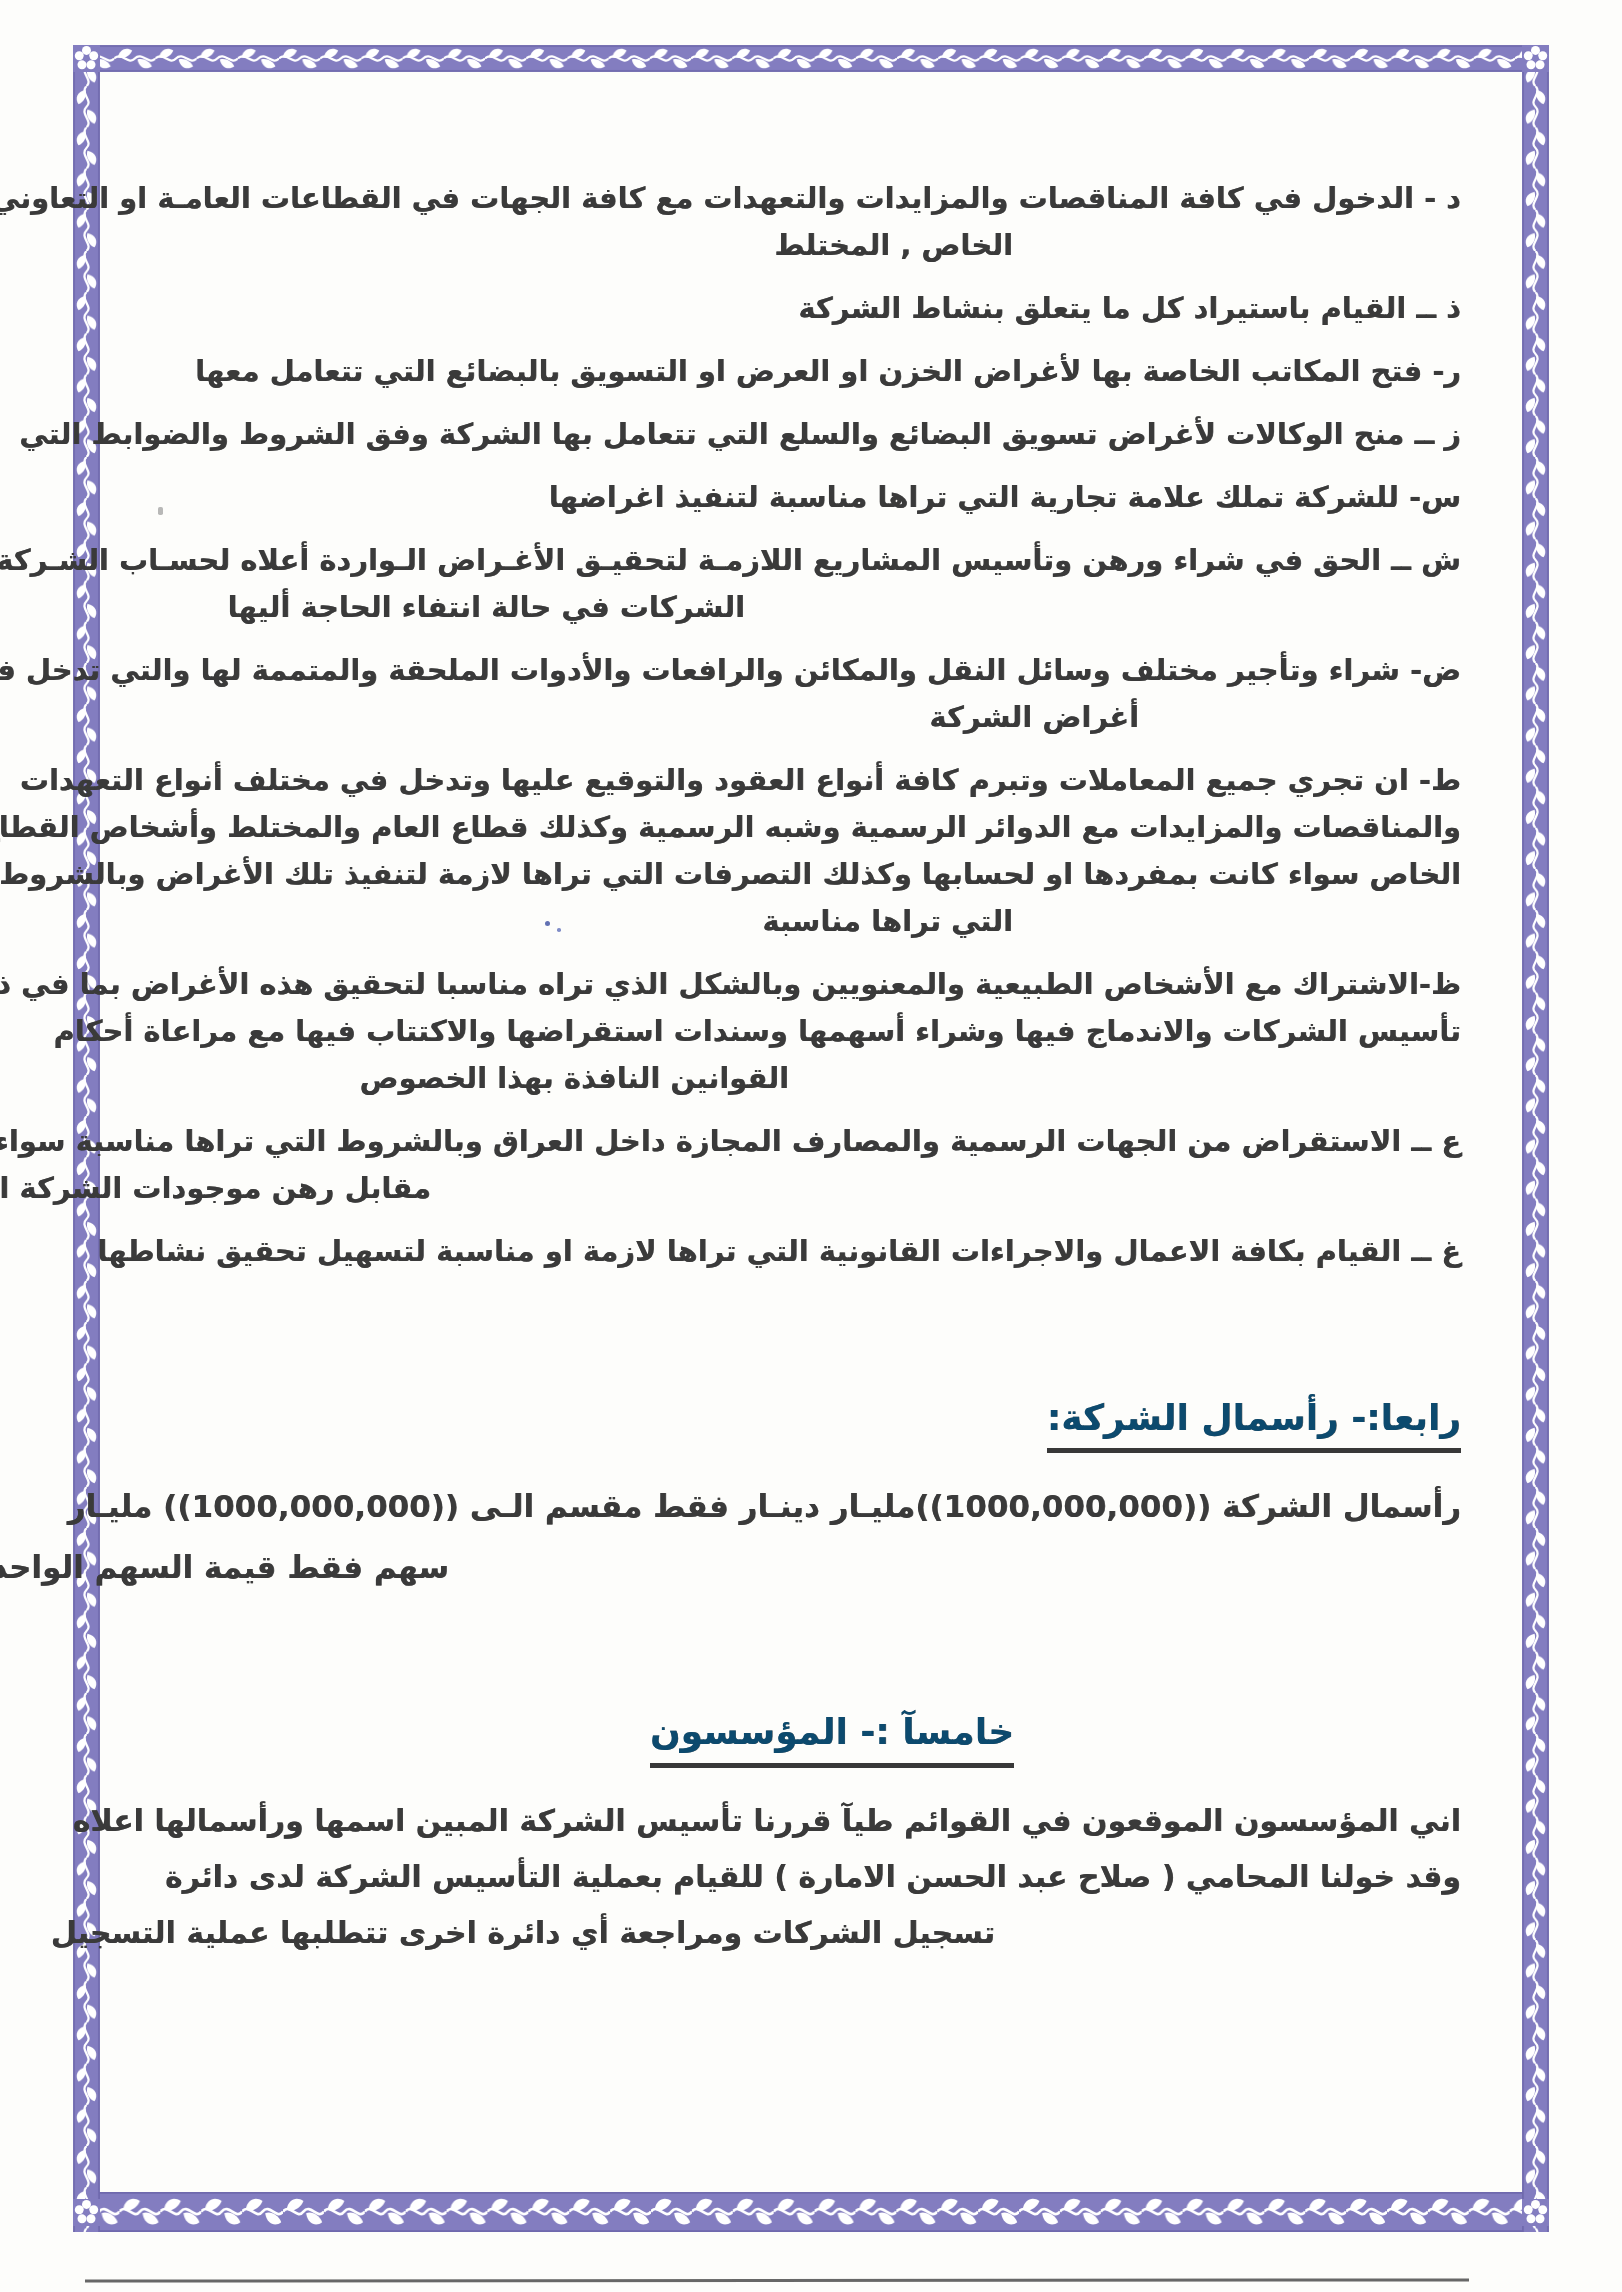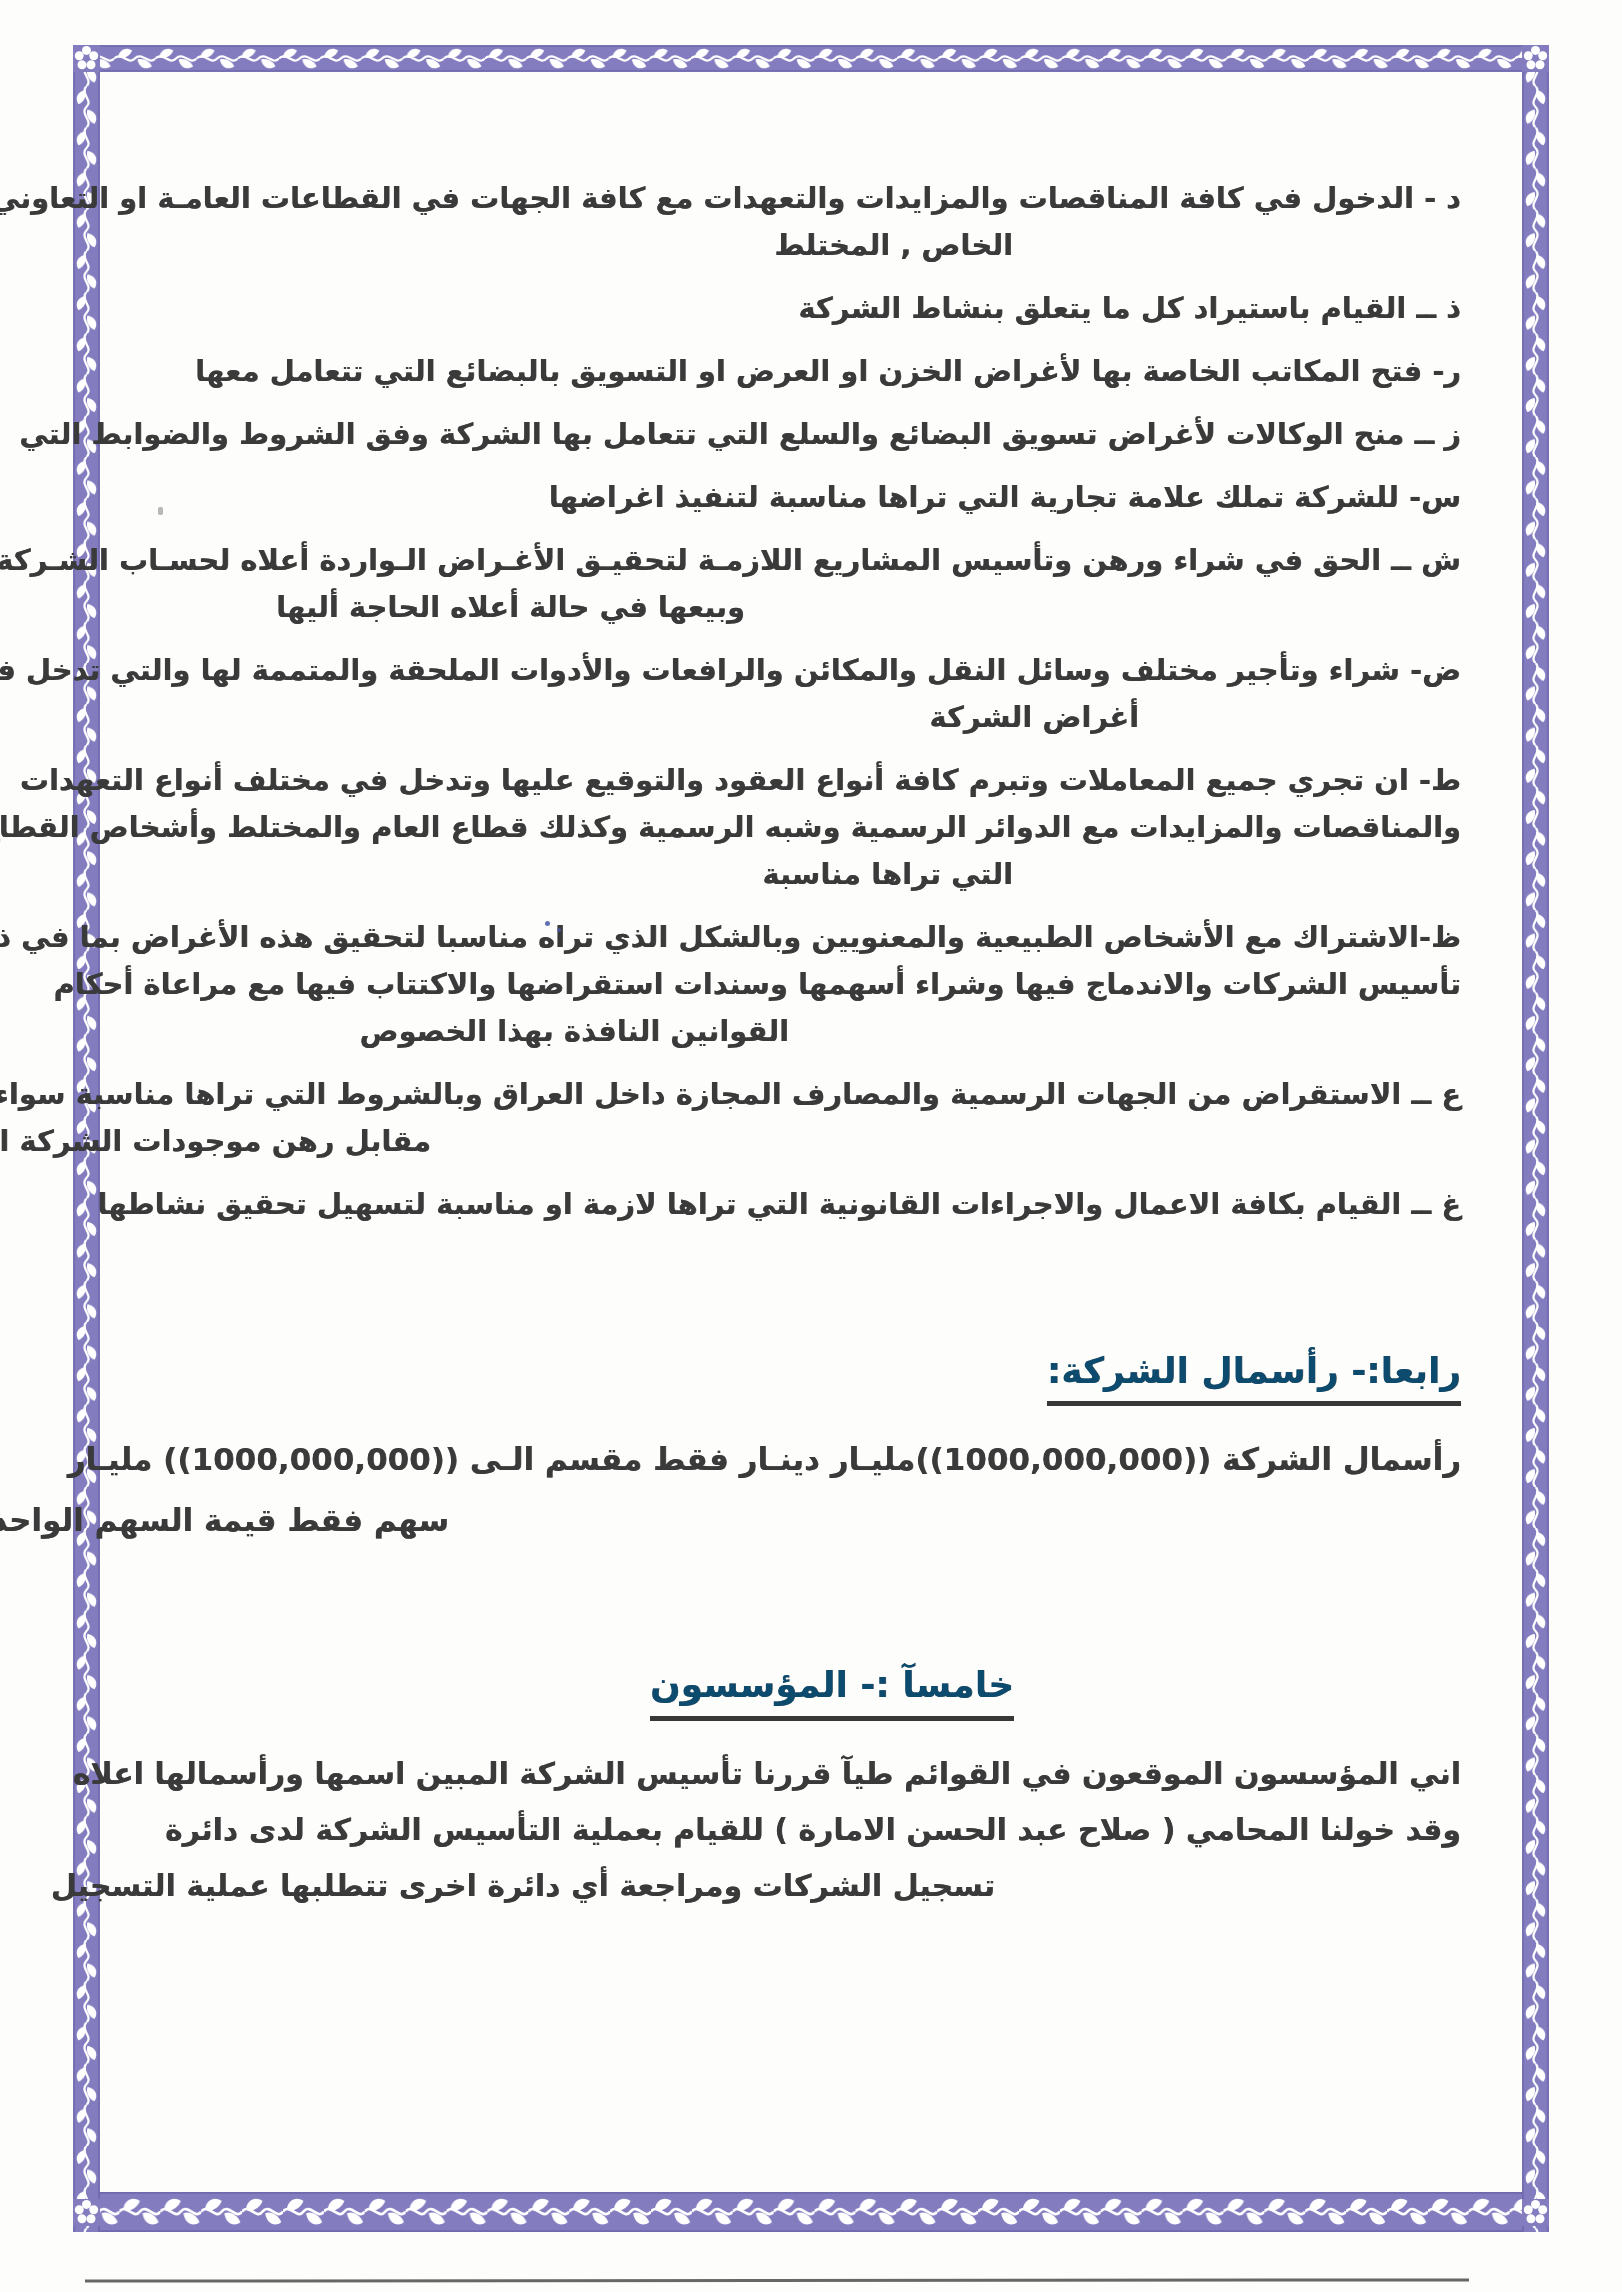--- a/index.html
+++ b/index.html
@@ -182,31 +182,32 @@
     <p class="para">
       <span class="ln">ز ــ منح الوكالات لأغراض تسويق البضائع والسلع التي تتعامل بها الشركة وفق الشروط والضوابط التي</span>
     </p>
 
     <p class="para">
       <span class="ln">س- للشركة تملك علامة تجارية التي تراها مناسبة لتنفيذ اغراضها</span>
     </p>
 
     <p class="para">
       <span class="ln">ش ــ الحق في شراء ورهن وتأسيس المشاريع اللازمـة لتحقيـق الأغـراض الـواردة أعلاه لحسـاب الشـركة</span>
-      <span class="ln ind800">وبيعها في حالة أعلاه الحاجة أليها</span>
+      <span class="ln ind800">الشركات في حالة انتفاء الحاجة أليها</span>
     </p>
 
     <p class="para">
       <span class="ln">ض-  شراء وتأجير مختلف وسائل النقل والمكائن والرافعات والأدوات الملحقة والمتممة لها والتي تدخل في</span>
       <span class="ln ind360">أغراض الشركة</span>
     </p>
 
     <p class="para">
       <span class="ln">ط-  ان تجري جميع المعاملات وتبرم كافة أنواع العقود والتوقيع عليها وتدخل في مختلف أنواع التعهدات</span>
       <span class="ln">والمناقصات والمزايدات مع الدوائر الرسمية وشبه الرسمية وكذلك قطاع العام والمختلط وأشخاص القطاع</span>
+      <span class="ln">الخاص سواء كانت بمفردها او لحسابها وكذلك التصرفات التي تراها لازمة لتنفيذ تلك الأغراض وبالشروط</span>
       <span class="ln ind500">التي تراها مناسبة</span>
     </p>
 
     <p class="para">
       <span class="ln">ظ-الاشتراك مع الأشخاص الطبيعية والمعنويين وبالشكل الذي تراه مناسبا لتحقيق هذه الأغراض بما في ذلك</span>
       <span class="ln">تأسيس الشركات والاندماج فيها وشراء أسهمها وسندات استقراضها والاكتتاب فيها مع مراعاة أحكام</span>
       <span class="ln ind750">القوانين النافذة بهذا الخصوص</span>
     </p>
 
     <p class="para">

